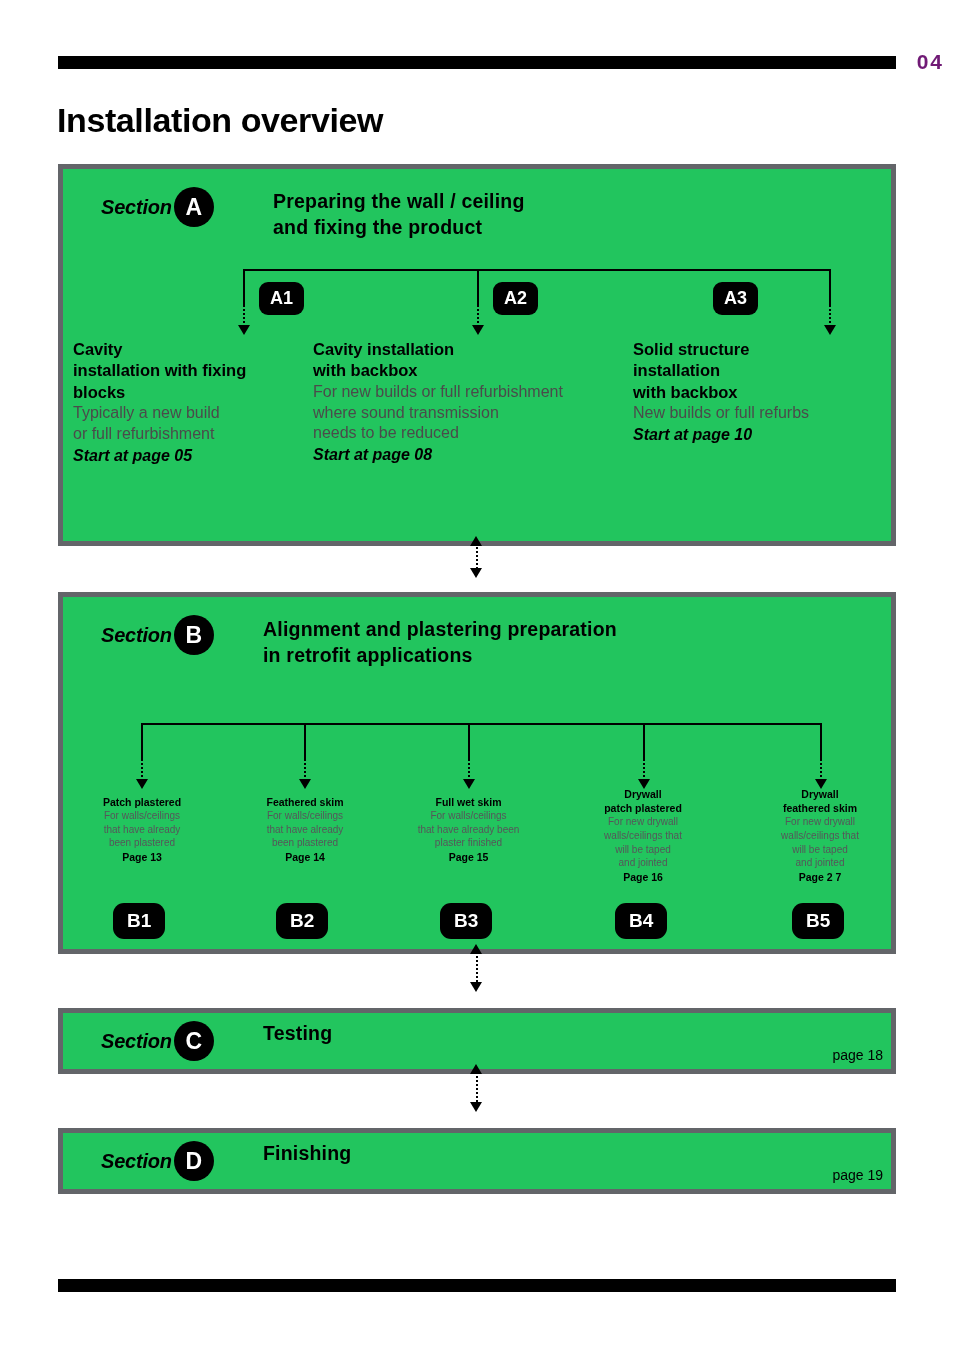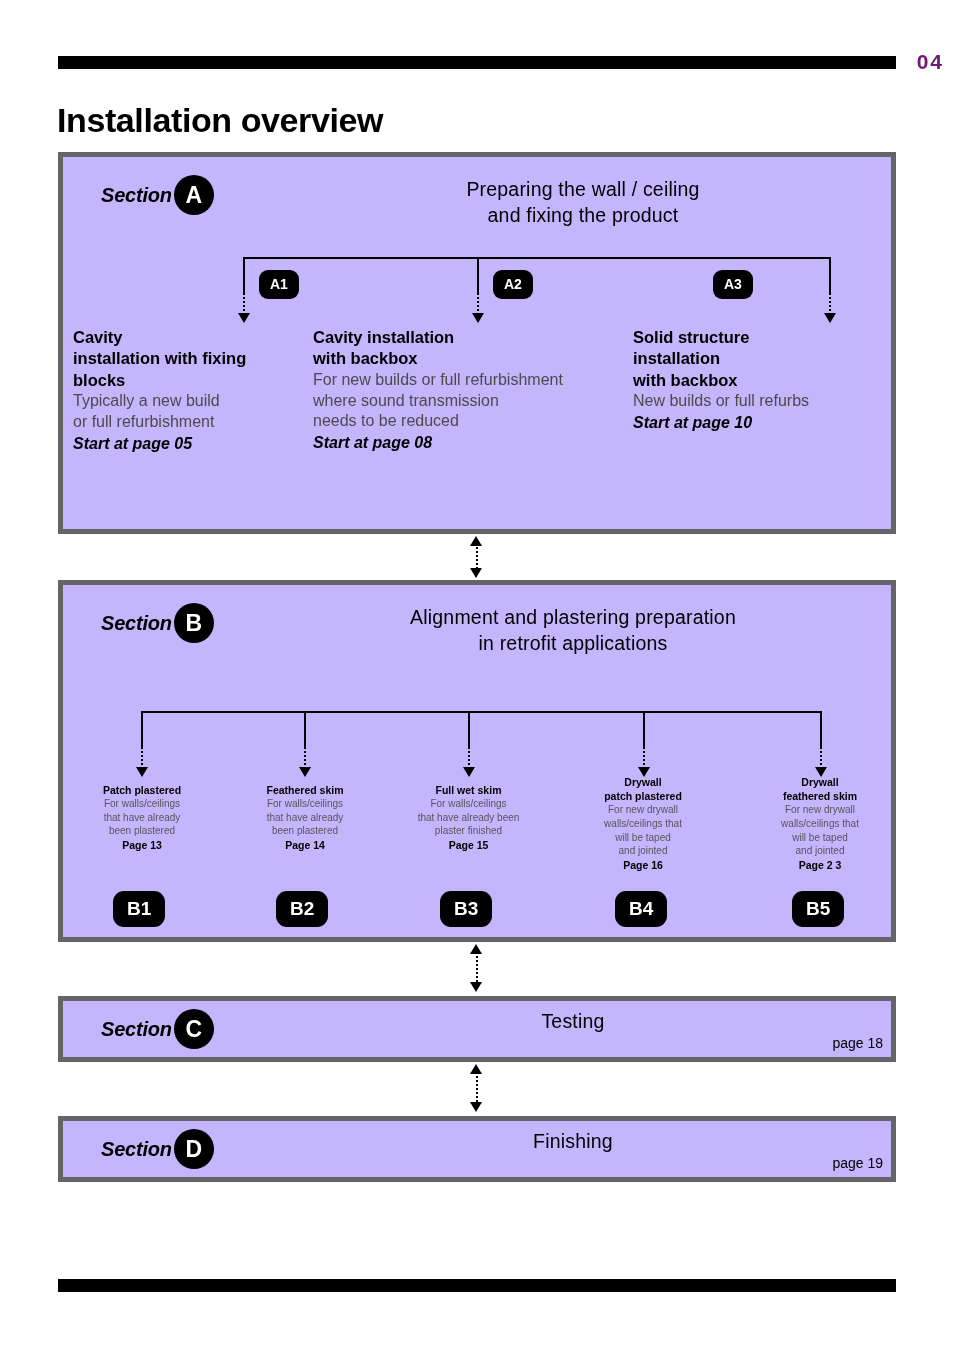--- a/index.html
+++ b/index.html
@@ -25,43 +25,44 @@
     position:absolute;left:57px;top:78px;
     font-size:34px;font-weight:700;letter-spacing:-0.4px;color:#000;
   }
   .bottom-rule{
     position:absolute;left:58px;top:1279px;width:838px;height:13px;background:#000;
   }
 
   
   .sec-box{
     position:absolute;left:58px;width:838px;
-    border:5px solid #636569;background:#c4b5fd;
+    border:5px solid #636569;background:#22c55e;
     box-sizing:border-box;
+    margin-top:12px;
   }
   #secA{top:152px;height:382px;}
   #secB{top:580px;height:362px;}
   #secC{top:996px;height:66px;}
   #secD{top:1116px;height:66px;}
 
   .sec-label{
     position:absolute;display:flex;align-items:center;gap:2px;
   }
   .sec-label .word{
     font-size:20px;font-style:italic;font-weight:700;letter-spacing:-0.2px;
   }
   .sec-badge{
     width:40px;height:40px;border-radius:50%;background:#000;color:#fff;
     display:flex;align-items:center;justify-content:center;
     font-size:23px;font-weight:700;line-height:1;
   }
 
   .sec-heading{
-    position:absolute;text-align:center;
-    font-size:19.5px;font-weight:400;line-height:1.33;letter-spacing:0.2px;
+    position:absolute;text-align:left;
+    font-size:19.5px;font-weight:700;line-height:1.33;letter-spacing:0.2px;
   }
   .sec-sub{
     position:absolute;text-align:right;font-size:14px;font-weight:400;
   }
 
   
   .conn{position:absolute;}
   .hbar{position:absolute;background:#000;height:2px;}
   .vstem{position:absolute;background:#000;width:2px;}
   .dotline{
@@ -72,21 +73,21 @@
     border-left:6px solid transparent;border-right:6px solid transparent;
     border-top:10px solid #000;
   }
   .arrowhead.up{
     border-top:none;border-bottom:10px solid #000;
   }
 
   
   .a-badge{
     position:absolute;background:#000;color:#fff;border-radius:9px;
-    font-size:14px;font-weight:700;line-height:1;
+    font-size:18px;font-weight:700;line-height:1;
     padding:7px 11px 8px 11px;
   }
   .a-col{position:absolute;}
   .a-col .t{font-size:16.5px;font-weight:700;line-height:1.3;}
   .a-col .d{font-size:16px;font-weight:400;line-height:1.3;color:#4b4b4b;}
   .a-col .p{font-size:16px;font-weight:700;font-style:italic;line-height:1.35;}
 
   
   .b-col{position:absolute;text-align:center;}
   .b-col .t{font-size:10.5px;font-weight:700;line-height:1.35;}
@@ -237,21 +238,21 @@
       <div class="p">Page 16</div>
     </div>
 
     <div class="b-col" style="left:689px;top:190px;width:136px;">
       <div class="t">Drywall</div>
       <div class="t">feathered skim</div>
       <div class="d">For new drywall</div>
       <div class="d">walls/ceilings that</div>
       <div class="d">will be taped</div>
       <div class="d">and jointed</div>
-      <div class="p">Page 2 3</div>
+      <div class="p">Page 2 7</div>
     </div>
 
     <div class="b-badge" style="left:50px;top:306px;">B1</div>
     <div class="b-badge" style="left:213px;top:306px;">B2</div>
     <div class="b-badge" style="left:377px;top:306px;">B3</div>
     <div class="b-badge" style="left:552px;top:306px;">B4</div>
     <div class="b-badge" style="left:729px;top:306px;">B5</div>
   </div>
 
   <div class="conn">

